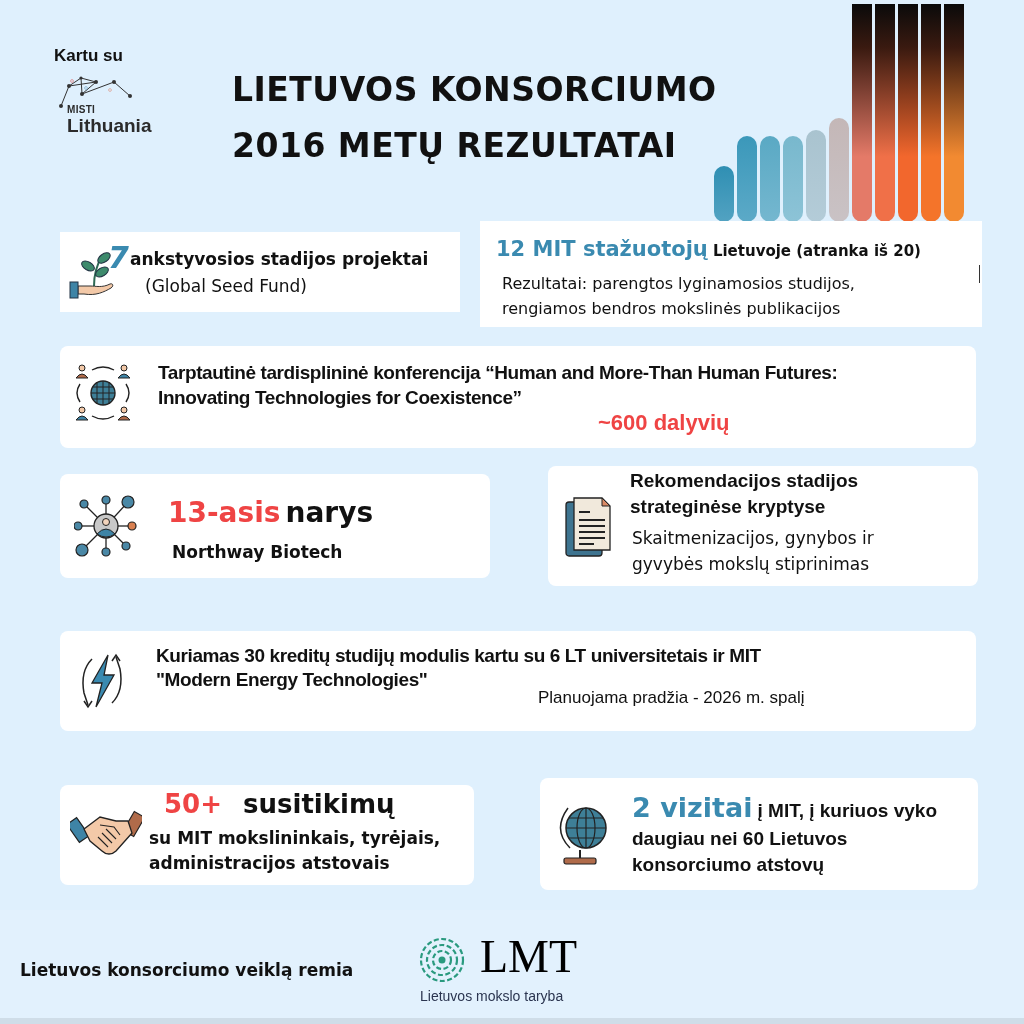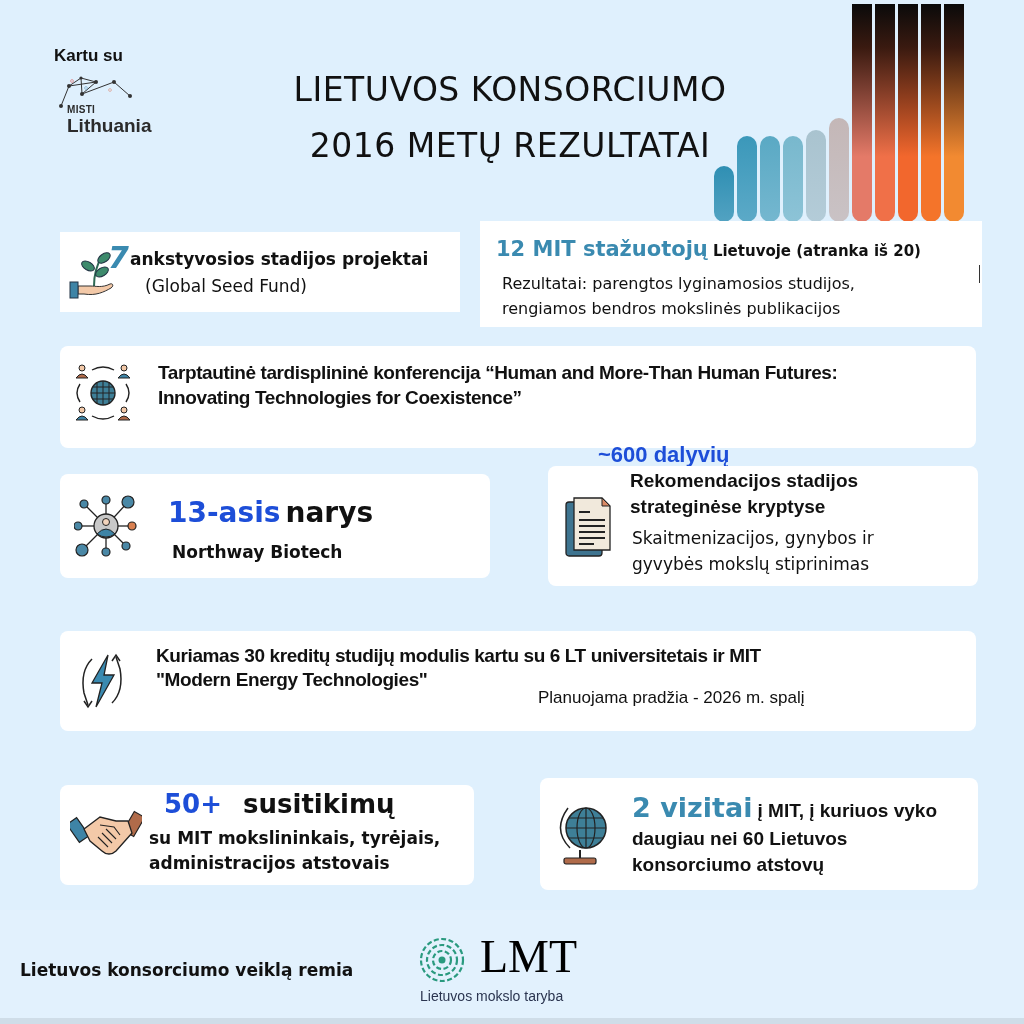--- a/index.html
+++ b/index.html
@@ -8,30 +8,30 @@
     background: #dff0fd;
     font-family: "DejaVu Sans", sans-serif;
     color: #111;
     position: relative;
   }
   .abs { position: absolute; }
   .brand-kartu { left: 54px; top: 46px; font-size: 17px; font-weight: bold; color: #111; font-family: "Liberation Sans", sans-serif; }
   .brand-logo { left: 58px; top: 72px; width: 130px; height: 70px; }
   .brand-misti { position: absolute; left: 9px; top: 32px; font-size: 10px; font-weight: bold; color: #2b2b2b; font-family: "Liberation Sans", sans-serif; letter-spacing: 0.3px; }
   .brand-lith { position: absolute; left: 9px; top: 43px; font-size: 19px; font-weight: bold; color: #2b2b2b; font-family: "Liberation Sans", sans-serif; }
-  .title { left: 240px; top: 62px; width: 540px; text-align: center; font-family: "DejaVu Sans", sans-serif; font-weight: normal; font-size: 33px; line-height: 56px; letter-spacing: 0.5px; color: #111; }
+  .title { left: 232px; top: 62px; width: 540px; text-align: left; font-family: "DejaVu Sans", sans-serif; font-weight: bold; font-size: 33px; line-height: 56px; letter-spacing: 0.5px; color: #111; }
   .bars { left: 712px; top: 0px; width: 268px; height: 222px; }
   .bar { position: absolute; bottom: 0; width: 20px; border-radius: 10px 10px 10px 10px; }
   .card { position: absolute; background: #fff; }
   .card.round { border-radius: 8px; }
   .txt { position: absolute; white-space: nowrap; }
   .cond { font-family: "Liberation Sans", sans-serif; }
   .b { font-weight: bold; }
   .blue { color: #3a8ab0; }
-  .orange { color: #1d4ed8; margin-top: 32px; }
+  .orange { color: #ef4444; }
   .footer-band { left: 0; top: 910px; width: 1024px; height: 108px; background: #e2f1fd; }
   .footer-line { left: 0; top: 1018px; width: 1024px; height: 6px; background: #cfdde8; }
 </style>
 </head>
 <body>
 
 <div class="abs brand-kartu">Kartu su</div>
 <div class="abs brand-logo">
   <svg width="130" height="36" viewBox="0 0 130 36" style="position:absolute;left:0;top:0">
     <g stroke="#333" stroke-width="1" fill="none">

